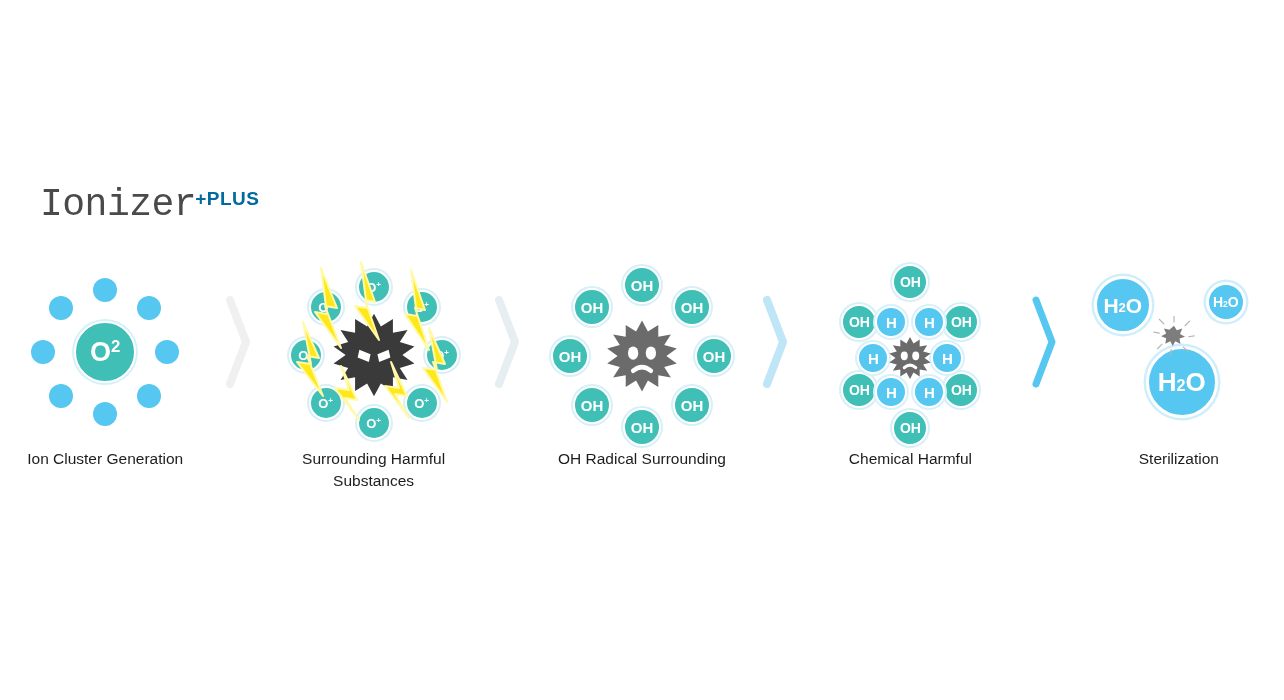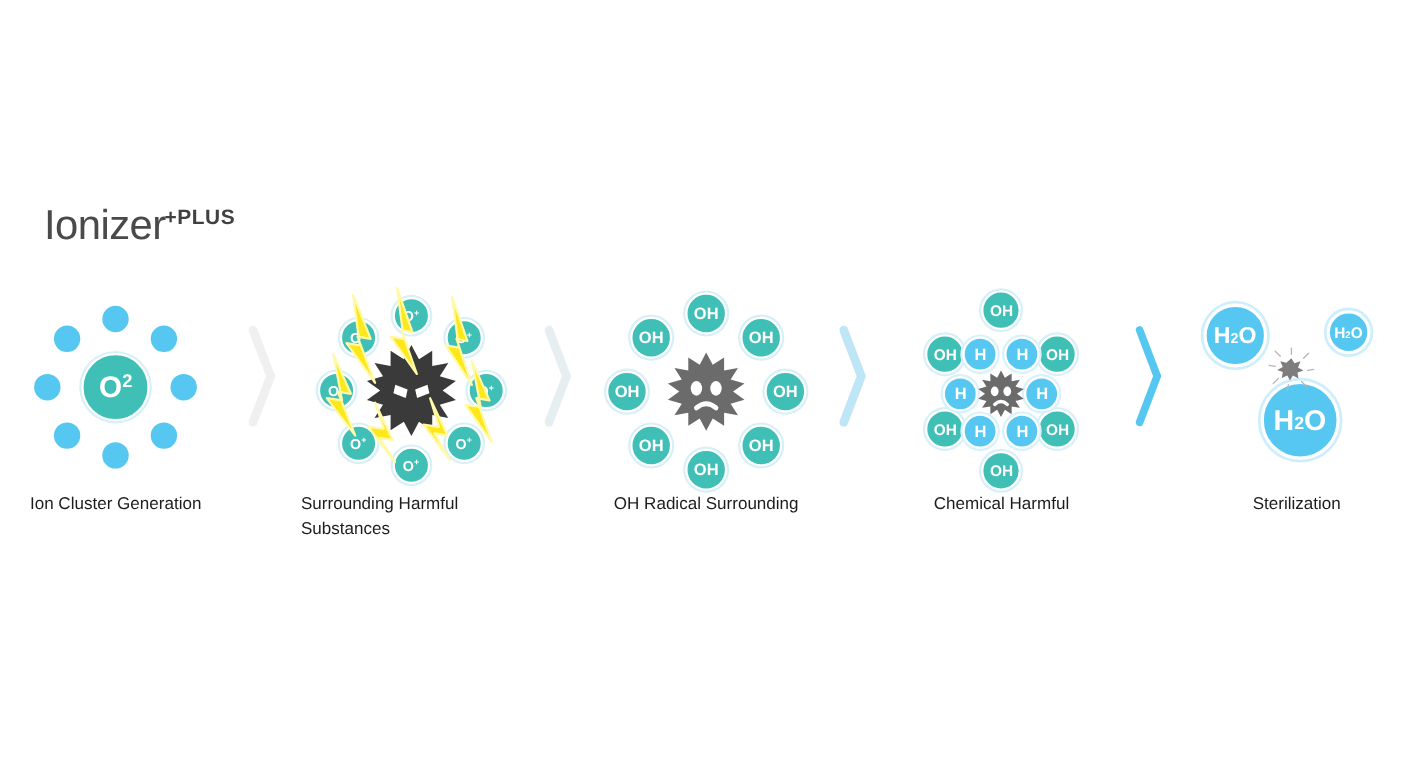--- a/index.html
+++ b/index.html
@@ -17,32 +17,32 @@
 
   
   .title-block {
     position: absolute;
     left: 40px;
     top: 186px;
     display: flex;
     align-items: flex-start;
   }
   .title-main {
-    font-family: Liberation Sans, sans-serif;
+    font-family: Liberation Mono, monospace;
     font-size: 38px;
     font-weight: 400;
     color: #4a4a4a;
     line-height: 1;
     letter-spacing: -0.5px;
   }
   .title-sup {
     font-family: "Liberation Sans", sans-serif;
     font-size: 19px;
     font-weight: 600;
-    color: #404040;
+    color: #0369a1;
     letter-spacing: 0.5px;
     margin-top: 2px;
     margin-left: -1px;
   }
 
   
   .flow {
     position: absolute;
     left: 0;
     top: 262px;
@@ -60,20 +60,21 @@
   }
   .art {
     width: 190px;
     height: 160px;
     position: relative;
   }
   .step-label {
     margin-top: 26px;
     font-size: 15.5px;
     color: #1d1d1d;
+    text-align: center;
     line-height: 1.45;
     font-family: "Liberation Sans", sans-serif;
     max-width: 200px;
   }
 
   
   .chev {
     width: 58px;
     height: 160px;
     display: flex;

